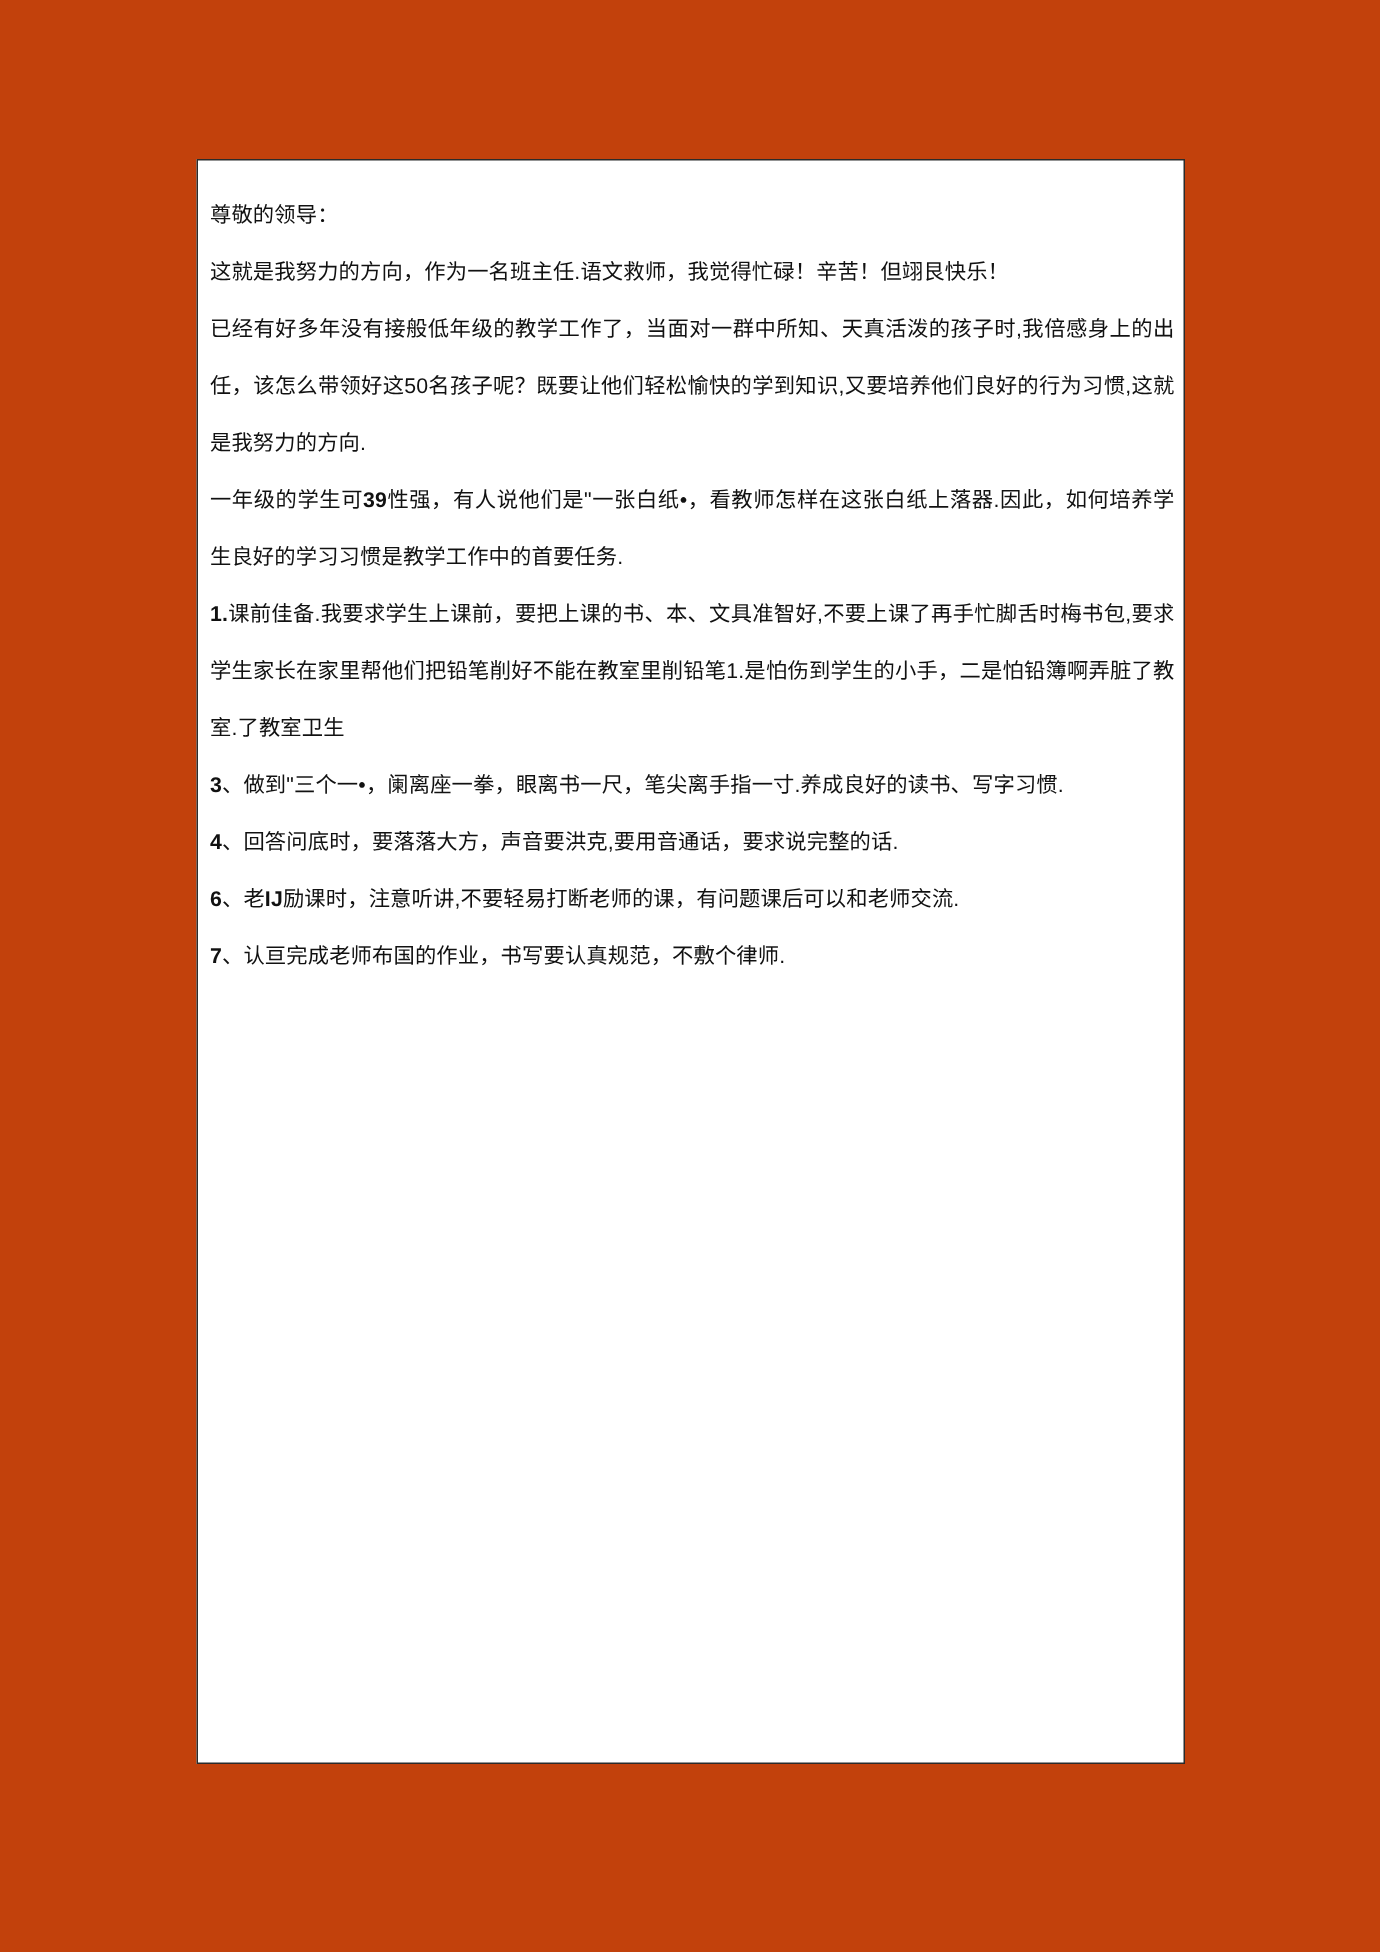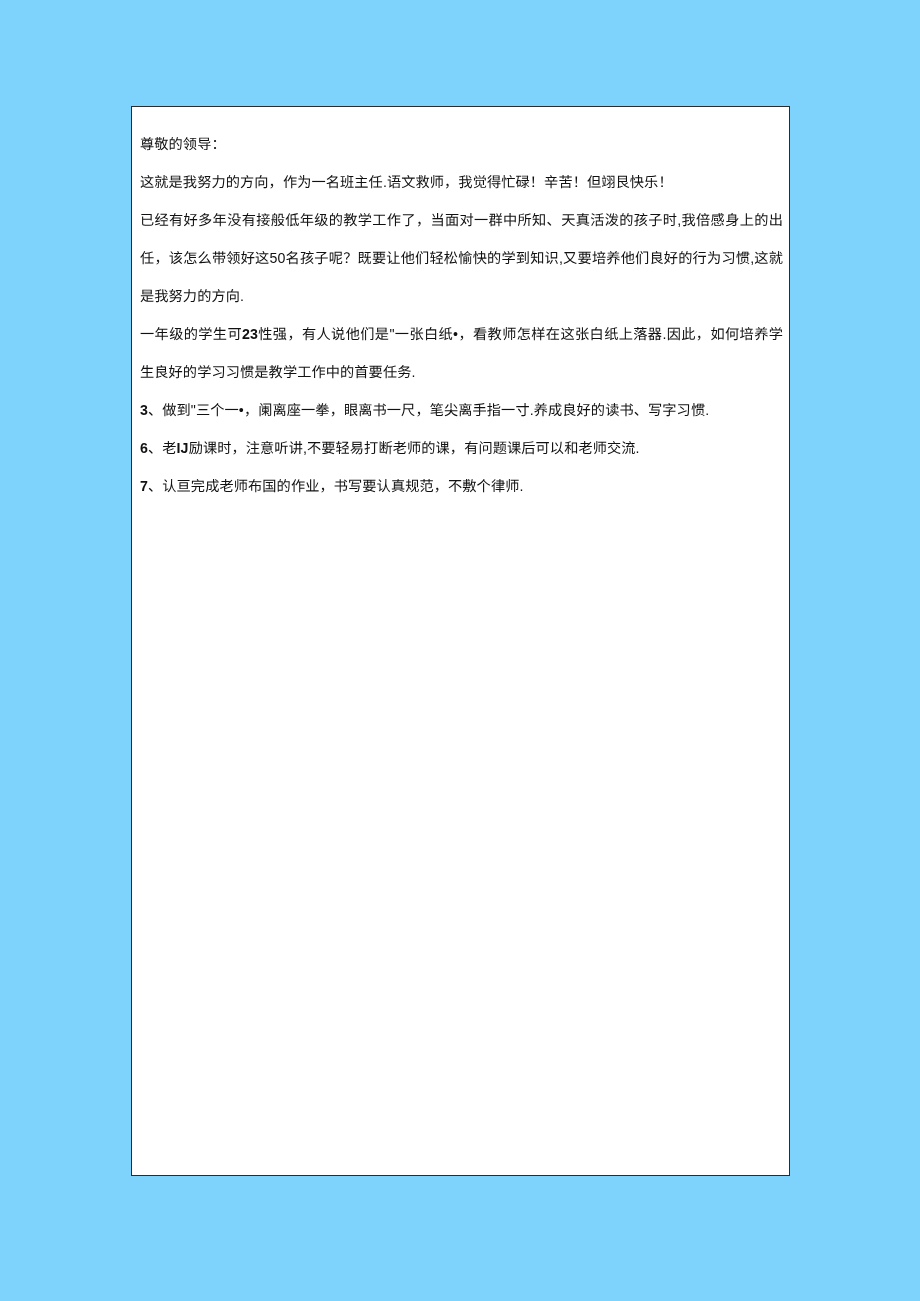--- a/index.html
+++ b/index.html
@@ -13,21 +13,21 @@
     height: 1301px;
     font-family: "Liberation Sans", "DejaVu Sans", sans-serif;
     color: #000000;
     overflow: hidden;
   }
 
   .page {
     position: relative;
     width: 920px;
     height: 1301px;
-    background: #7dd3fc;
+    background: #c2410c;
   }
 
   
   .doc-frame {
     position: absolute;
     left: 131px;
     top: 106px;
     width: 659px;
     height: 1070px;
     box-sizing: border-box;
@@ -71,26 +71,28 @@
 
   <div class="doc-frame">
     <div class="doc-body">
 
       <p class="para">尊敬的领导：</p>
 
       <p class="para">这就是我努力的方向，作为一名班主任.语文救师，我觉得忙碌！辛苦！但翊艮快乐！</p>
 
       <p class="para">已经有好多年没有接般低年级的教学工作了，当面对一群中所知、天真活泼的孩子时,我倍感身上的出任，该怎么带领好这50名孩子呢？既要让他们轻松愉快的学到知识,又要培养他们良好的行为习惯,这就是我努力的方向.</p>
 
-      <p class="para">一年级的学生可<b>23</b>性强，有人说他们是"一张白纸•，看教师怎样在这张白纸上落器.因此，如何培养学生良好的学习习惯是教学工作中的首要任务.</p>
+      <p class="para">一年级的学生可<b>39</b>性强，有人说他们是"一张白纸•，看教师怎样在这张白纸上落器.因此，如何培养学生良好的学习习惯是教学工作中的首要任务.</p>
 
+      <p class="para"><b>1.</b>课前佳备.我要求学生上课前，要把上课的书、本、文具准智好,不要上课了再手忙脚舌时梅书包,要求学生家长在家里帮他们把铅笔削好不能在教室里削铅笔1.是怕伤到学生的小手，二是怕铅簿啊弄脏了教室.了教室卫生</p>
 
 
       <p class="para short"><b>3</b>、做到"三个一•，阑离座一拳，眼离书一尺，笔尖离手指一寸.养成良好的读书、写字习惯.</p>
 
+      <p class="para short"><b>4</b>、回答问底时，要落落大方，声音要洪克,要用音通话，要求说完整的话.</p>
 
 
       <p class="para short"><b>6</b>、老<b>IJ</b>励课时，注意听讲,不要轻易打断老师的课，有问题课后可以和老师交流.</p>
 
       <p class="para short"><b>7</b>、认亘完成老师布国的作业，书写要认真规范，不敷个律师.</p>
 
 
     </div>
   </div>
 

